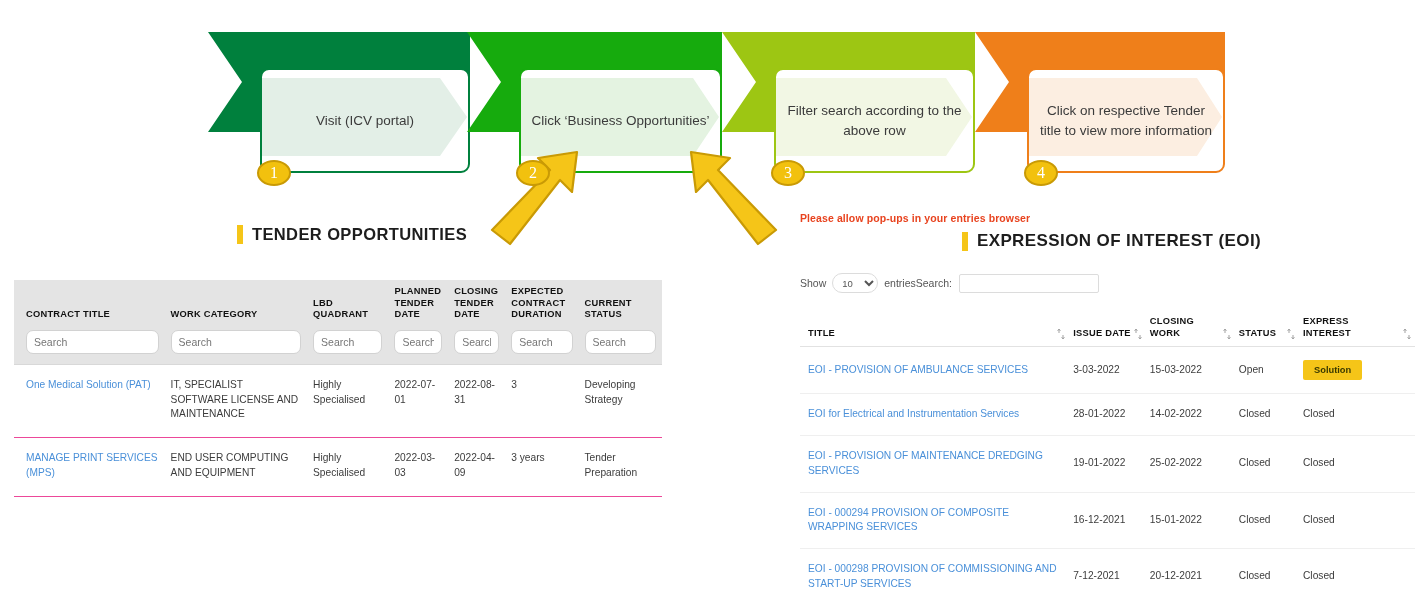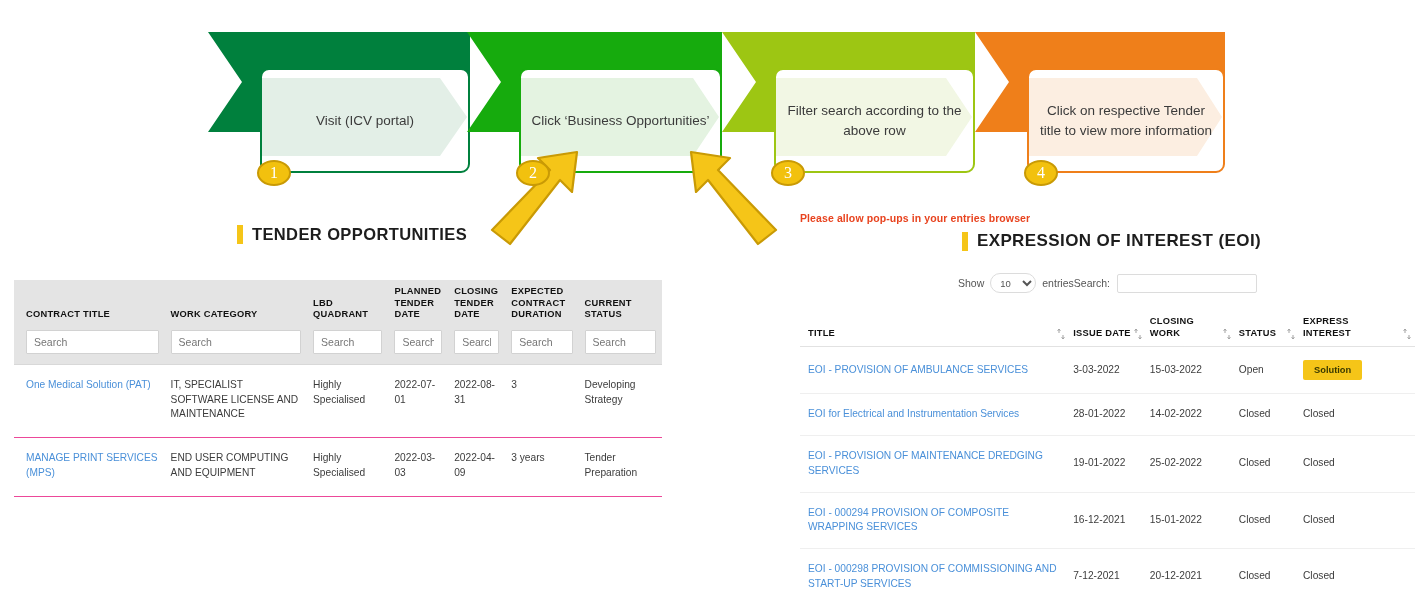--- a/index.html
+++ b/index.html
@@ -49,21 +49,21 @@
   #tender-table { margin:36px 14px 0 14px; width:648px; border-collapse:collapse; }
   #tender-table thead th {
     background:#E4E4E4; vertical-align:bottom; text-align:left;
     font-size:9.3px; font-weight:bold; letter-spacing:.25px; color:#111;
     padding:6px 6px 9px 6px; line-height:1.25;
   }
   #tender-table thead th:first-child { padding-left:12px; }
   #tender-table .filter-row td { background:#E4E4E4; padding:0 6px 10px 6px; }
   #tender-table .filter-row td:first-child { padding-left:12px; }
   .sbox {
-    width:100%; height:24px; border:1px solid #d2d2d2; border-radius:1px;
+    width:100%; height:24px; border:1px solid #d2d2d2; border-radius:7px;
     background:#fff; font-size:10.5px; color:#9a9a9a;
     font-family:"Liberation Sans", sans-serif; padding:0 7px;
   }
   #tender-table tbody.body-rows td {
     font-size:10.2px; color:#3c3c3c; padding:13px 6px 15px 6px;
     vertical-align:top; border-bottom:1px solid #ec4899; line-height:1.45;
   }
   #tender-table tbody.body-rows td:first-child { padding-left:12px; }
   #tender-table tbody.body-rows tr:first-child td { border-top:1px solid #d8d8d8; }
   .lnk { color:#4a90d9; text-decoration:none; }
@@ -71,21 +71,21 @@
   
   #right-panel { position:absolute; left:792px; top:212px; width:631px; }
   .popup-note {
     color:#E8431F; font-size:10.5px; font-weight:bold; letter-spacing:.1px;
     padding-left:8px; margin-bottom:7px;
   }
   #right-panel .sec-title { padding-left:8px; }
   #right-panel .sec-label { font-size:17px; }
 
   .table-controls {
-    display:flex; align-items:center; justify-content:center;
+    display:flex; align-items:center; justify-content:flex-start;
     margin:22px 8px 0 8px; font-size:10.5px; color:#555;
   }
   .ctrl-left { display:flex; align-items:center; gap:6px; }
   .len-select {
     border:1px solid #dcdcdc; border-radius:10px; background:#fff;
     font-size:9.5px; color:#555; padding:2px 3px 2px 5px; height:20px;
     font-family:"Liberation Sans", sans-serif;
   }
   .ctrl-right { display:flex; align-items:center; gap:7px; }
   .search-in {

